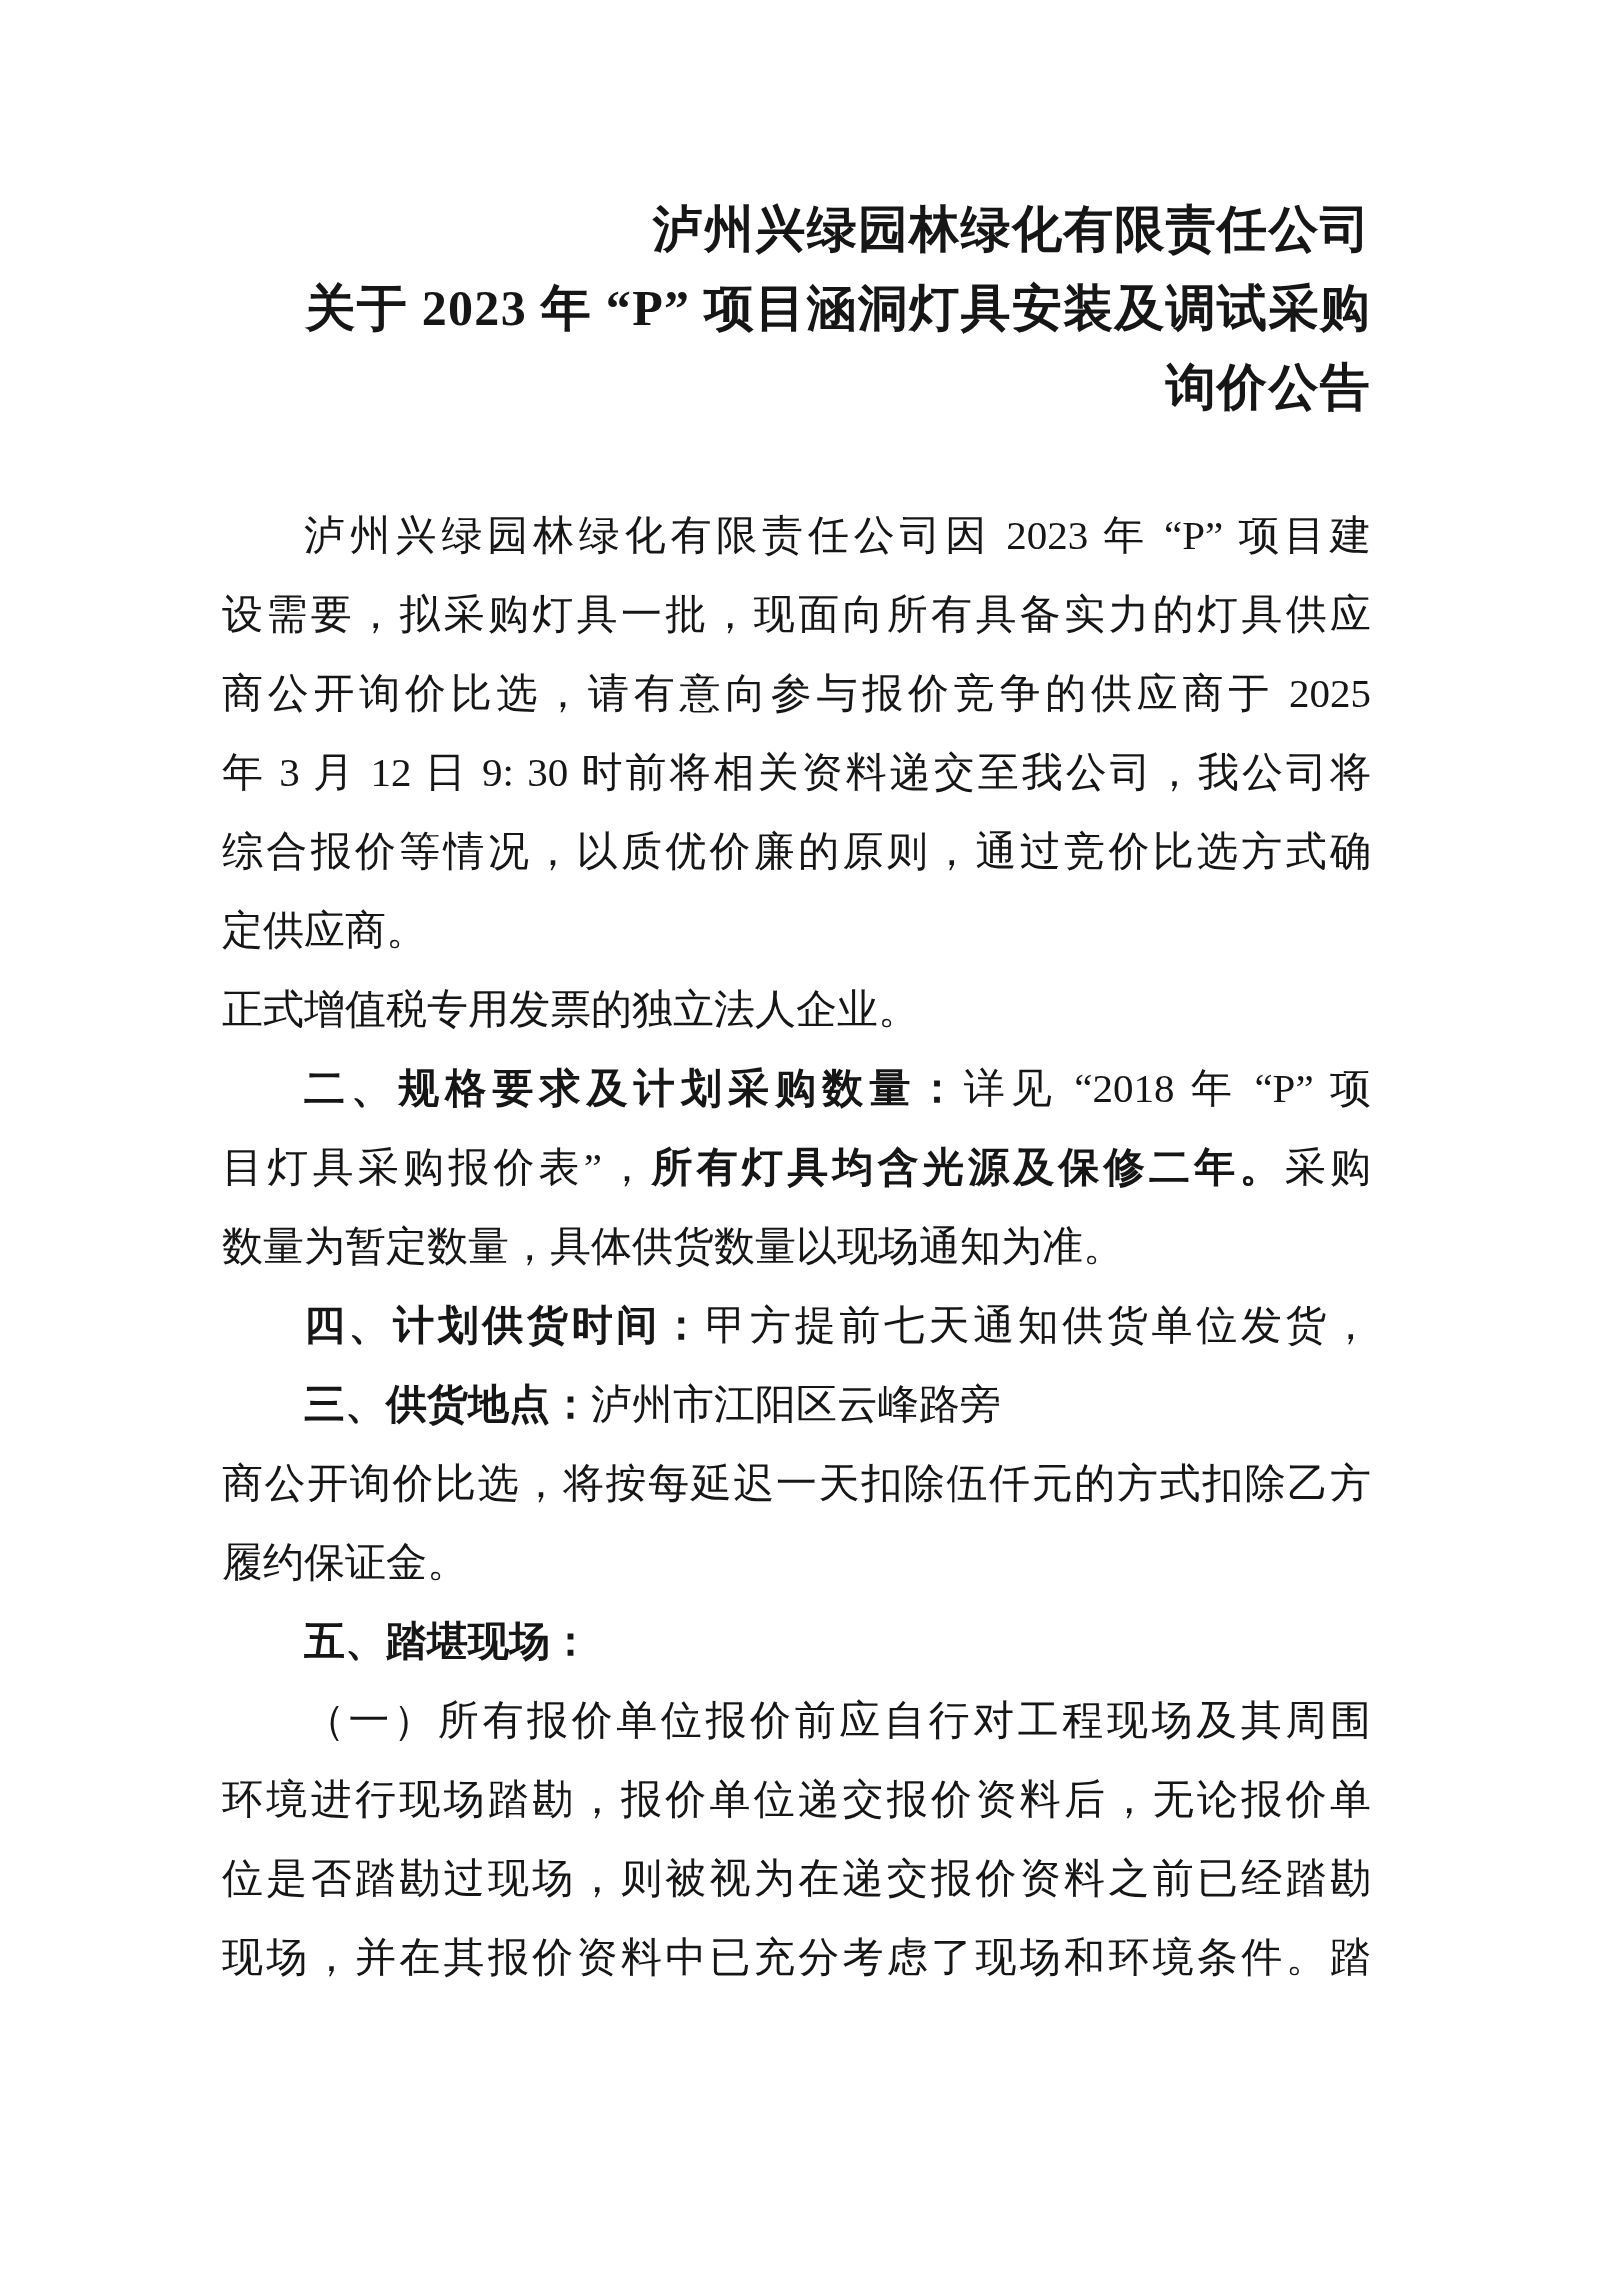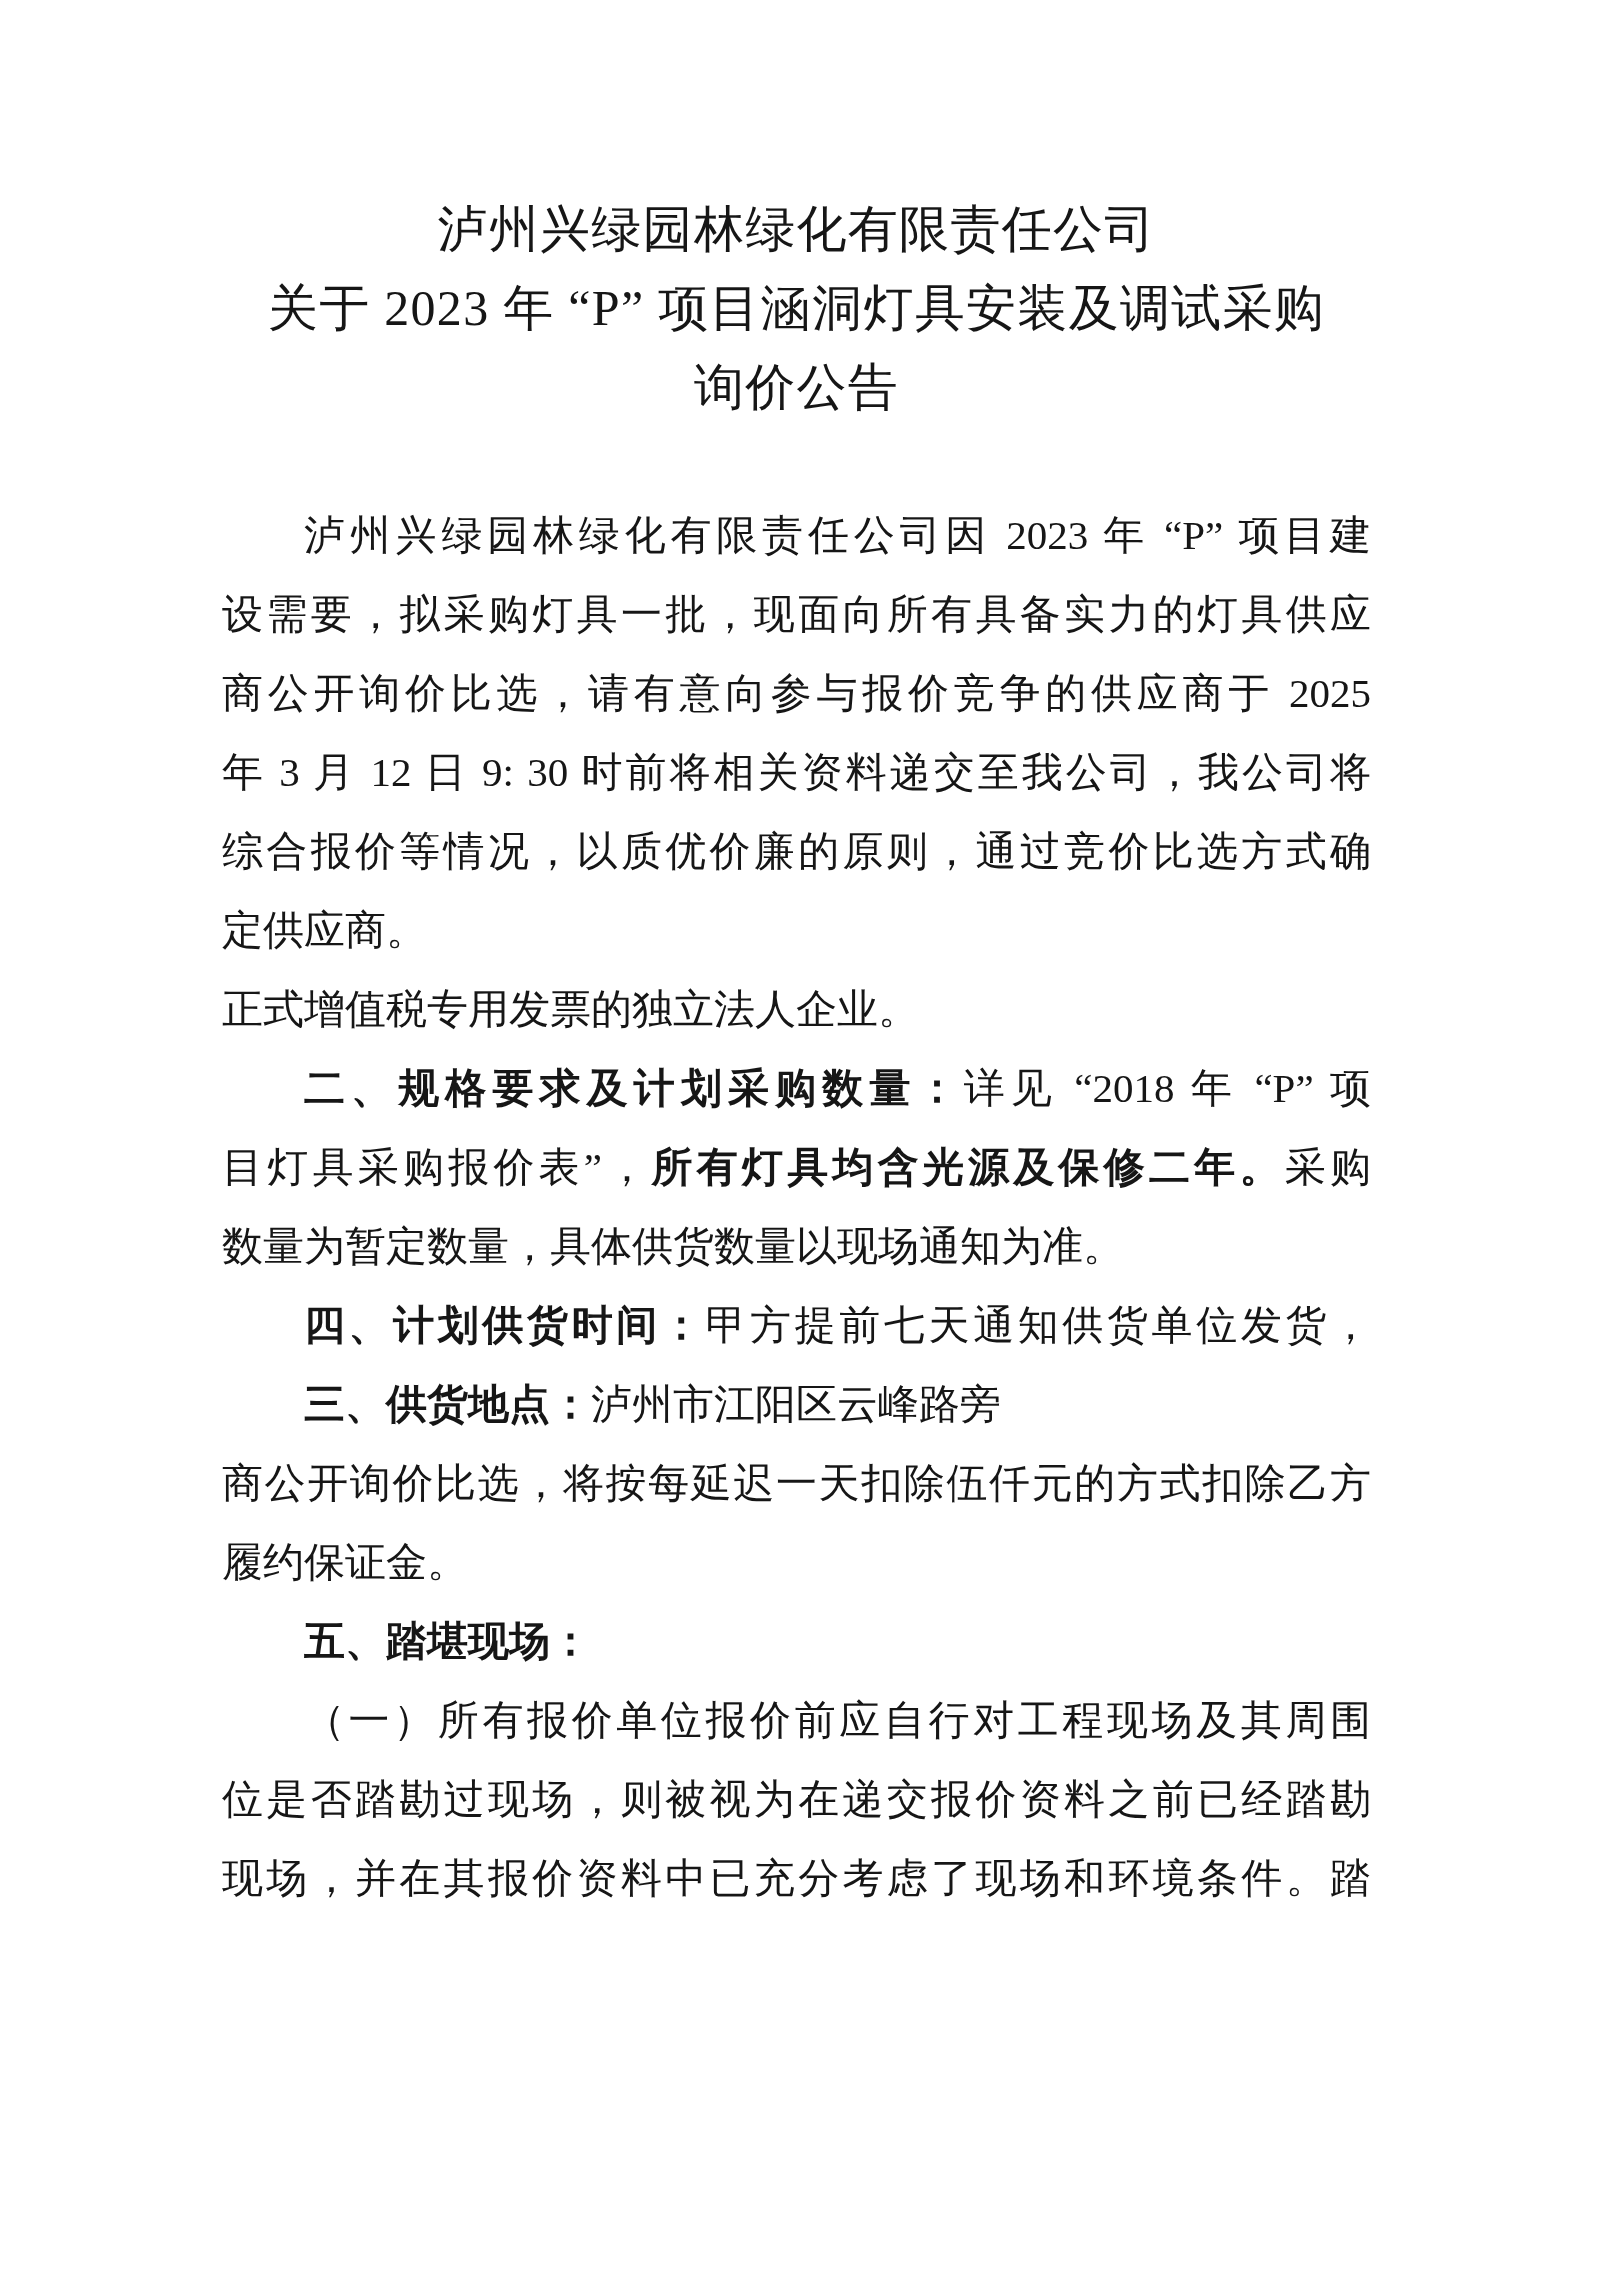--- a/index.html
+++ b/index.html
@@ -14,24 +14,24 @@
     margin: 0 auto;
     background: #ffffff;
     color: #161616;
     font-family: "Liberation Serif", "DejaVu Serif", serif;
     box-sizing: border-box;
     padding: 0 252px 0 222px;
     overflow: hidden;
   }
   .title-block {
     margin-top: 190px;
-    text-align: center;
+    text-align: right;
     font-size: 50px;
     line-height: 79px;
-    font-weight: 400;
+    font-weight: 700;
     letter-spacing: 1.3px;
   }
   .title-line {
     white-space: nowrap;
   }
   .body-block {
     margin-top: 69px;
     font-size: 41px;
     line-height: 79px;
   }
@@ -68,17 +68,18 @@
       <div class="body-line"><span class="seg">正式增值税专用发票的独立法人企业。</span></div>
       <div class="body-line indent justify"><span class="seg bold">二、规格要求及计划采购数量：</span><span class="seg">详见 “2018 年 “P” 项</span></div>
       <div class="body-line justify"><span class="seg">目灯具采购报价表”，</span><span class="seg bold">所有灯具均含光源及保修二年。</span><span class="seg">采购</span></div>
       <div class="body-line"><span class="seg">数量为暂定数量，具体供货数量以现场通知为准。</span></div>
       <div class="body-line indent justify"><span class="seg bold">四、计划供货时间：</span><span class="seg">甲方提前七天通知供货单位发货，</span></div>
       <div class="body-line indent"><span class="seg bold">三、供货地点：</span><span class="seg">泸州市江阳区云峰路旁</span></div>
       <div class="body-line justify"><span class="seg">商公开询价比选，将按每延迟一天扣除伍仟元的方式扣除乙方</span></div>
       <div class="body-line"><span class="seg">履约保证金。</span></div>
       <div class="body-line indent"><span class="seg bold">五、踏堪现场：</span></div>
       <div class="body-line indent justify"><span class="seg">（一）所有报价单位报价前应自行对工程现场及其周围</span></div>
+      <div class="body-line justify"><span class="seg">环境进行现场踏勘，报价单位递交报价资料后，无论报价单</span></div>
       <div class="body-line justify"><span class="seg">位是否踏勘过现场，则被视为在递交报价资料之前已经踏勘</span></div>
       <div class="body-line justify"><span class="seg">现场，并在其报价资料中已充分考虑了现场和环境条件。踏</span></div>
     </main>
 </div>
 
 
 </body></html>

